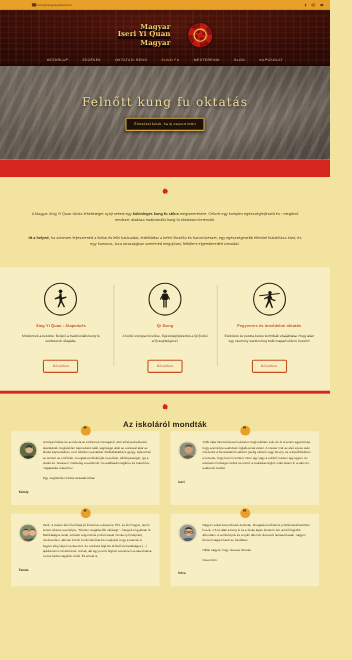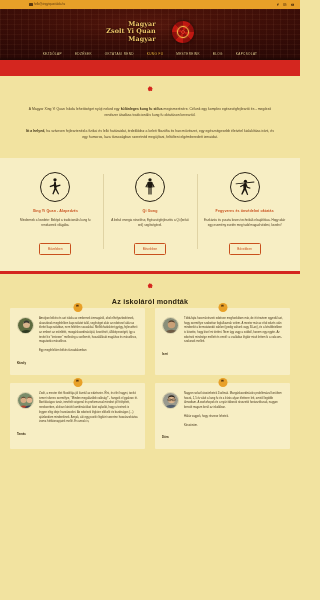--- a/index.html
+++ b/index.html
@@ -50,20 +50,21 @@
       repeating-linear-gradient(0deg, rgba(255,170,120,.045) 0 1px, transparent 1px 5px);
   }
   .header::after {
     content: ""; position: absolute; left: 0; right: 0; bottom: 0; height: 3px;
     background: linear-gradient(180deg, rgba(20,4,3,.1), #1d0604);
   }
   .logo-wrap {
     position: absolute; left: 0; right: 0; top: 12px;
     display: flex; align-items: center; justify-content: center; gap: 16px;
     z-index: 3;
+    text-decoration: underline;
   }
   .logo-text {
     text-align: right; line-height: 1.12;
     font-family: "DejaVu Serif", serif;
     color: #f0c86a; font-size: 6.4px; font-weight: 700;
     text-shadow: 0 0 2px rgba(0,0,0,.9);
     letter-spacing: .1px;
   }
   .emblem {
     width: 22px; height: 22px; position: relative; flex: 0 0 auto;
@@ -275,41 +276,47 @@
             <path d="M4 3.7 6.6 5 4 6.3z" fill="#e8a028"></path>
           </svg>
       </a>
     </div>
   </div>
 
   <div class="header">
     <div class="logo-wrap">
       <div class="logo-text">
         <div>Magyar</div>
-        <div>Zsolt Yi Quan</div>
+        <div>Iseri Yi Quan</div>
         <div>Magyar</div>
       </div>
       <div class="emblem">
         <div class="petals"></div>
         <div class="ring"></div>
         <div class="dot"></div>
       </div>
     </div>
 
     <div class="nav">
       <div class="nav-item">KEZDŐLAP</div>
       <div class="nav-item">EDZÉSEK</div>
       <div class="nav-item">OKTATÁSI REND</div>
       <div class="nav-item active">KUNG FU</div>
       <div class="nav-item">MESTEREINK</div>
       <div class="nav-item">BLOG</div>
       <div class="nav-item">KAPCSOLAT</div>
     </div>
   </div>
 
+  <div class="hero">
+    <div class="hero-inner">
+      <div class="hero-title">Felnőtt kung fu oktatás</div>
+      <div class="hero-btn">Értesítést kérek, ha új csoport indul</div>
+    </div>
+  </div>
 
   <div class="redband"></div>
 
   <div class="intro">
     <div class="flower">
       <i></i>
         <i></i>
         <i></i>
         <i></i>
     </div>

